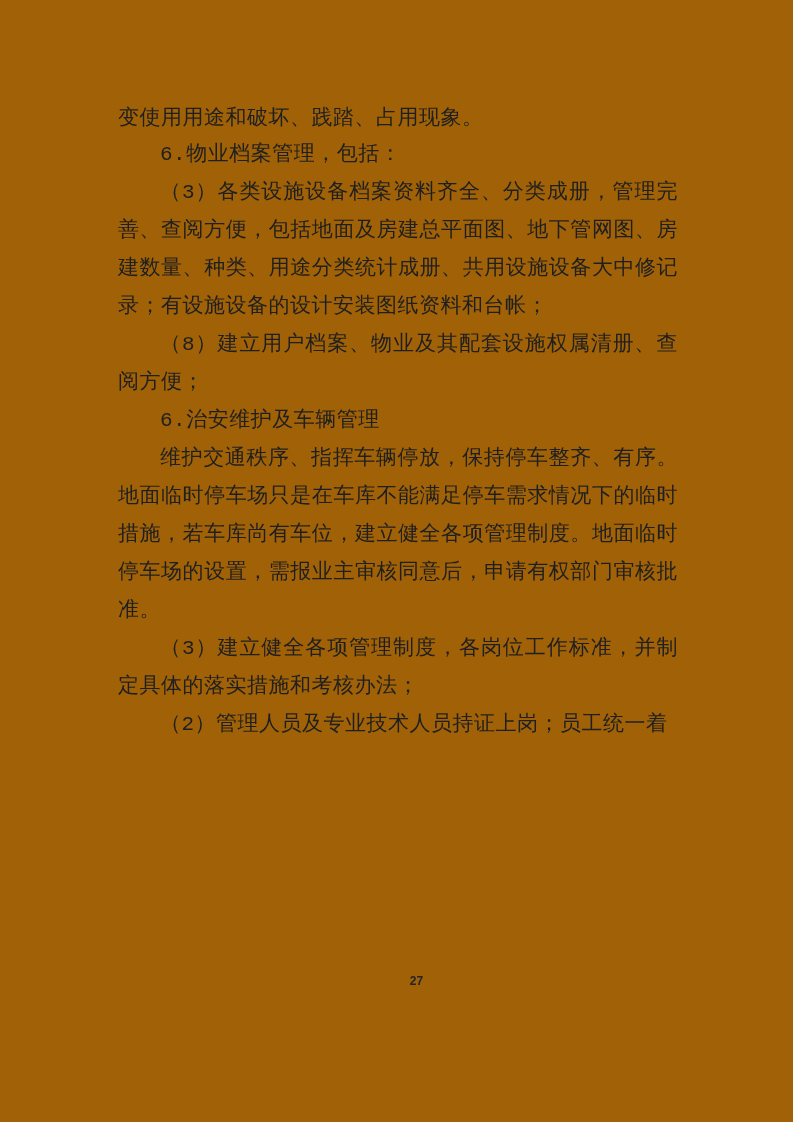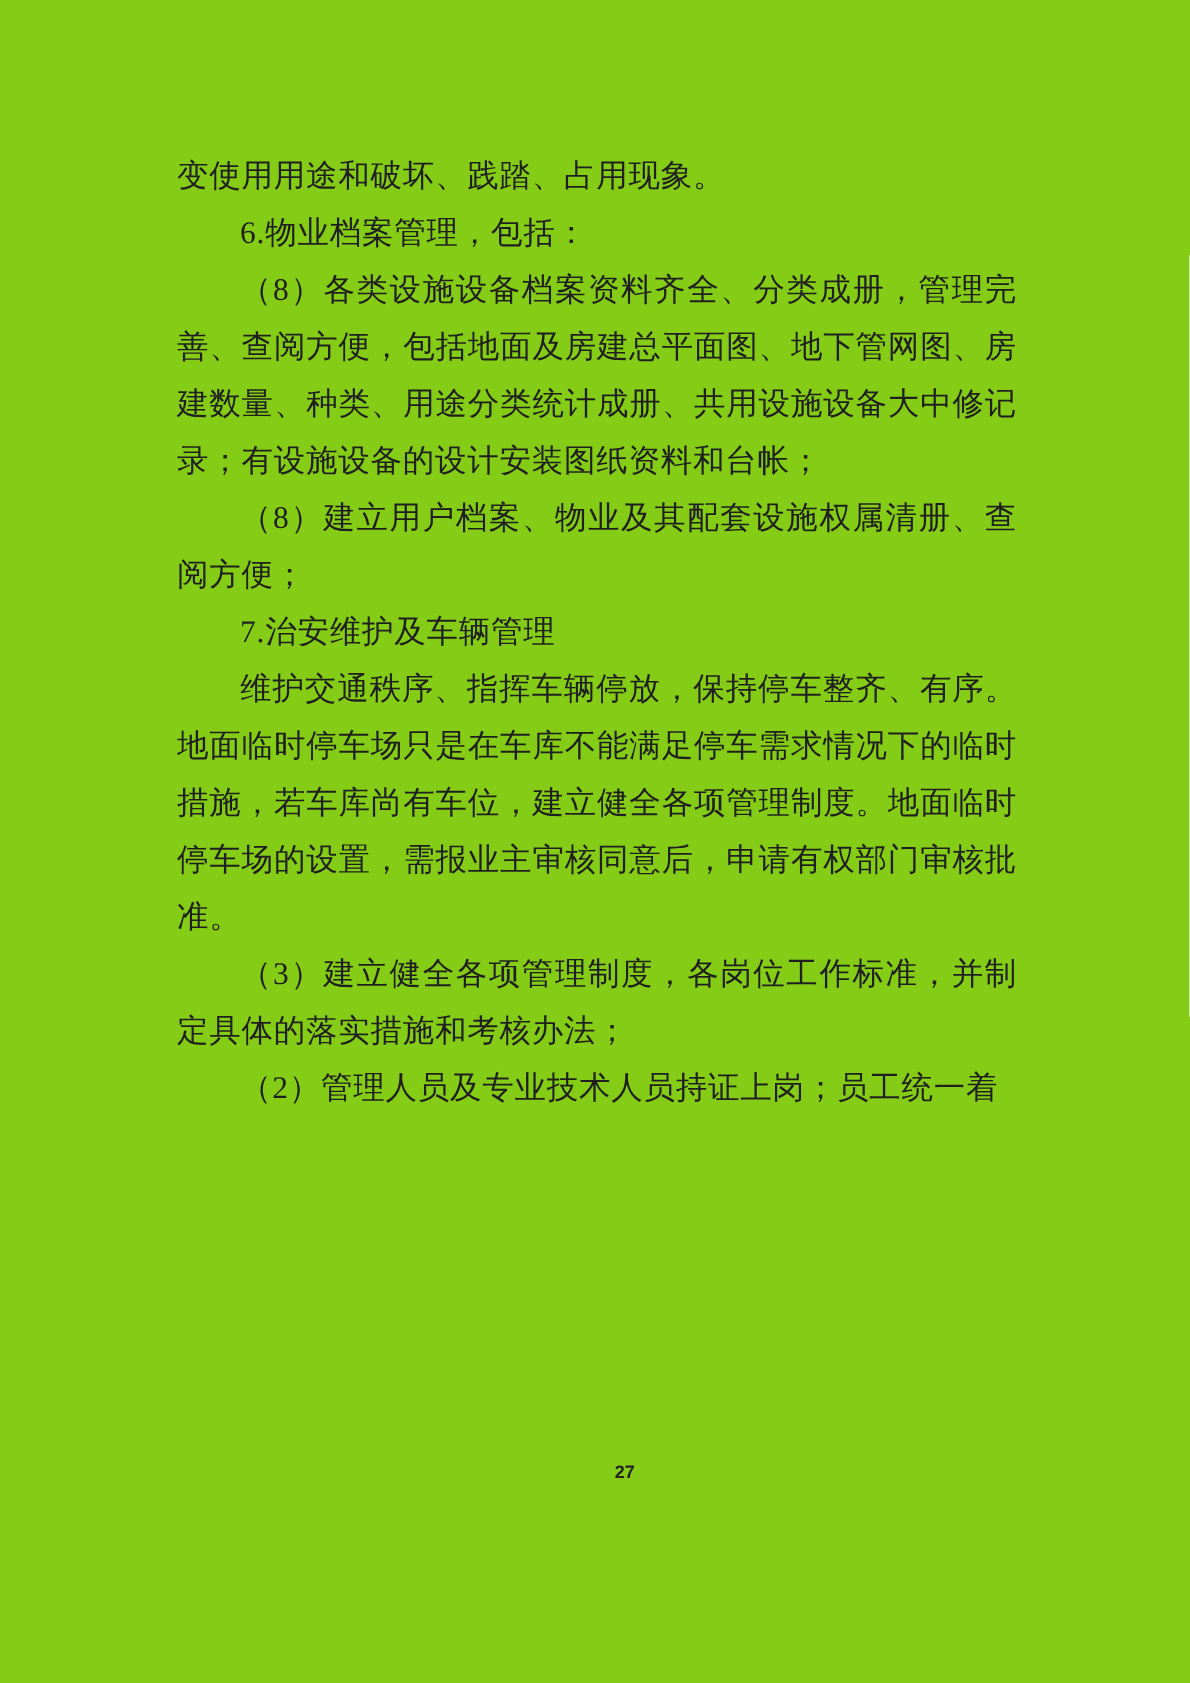--- a/index.html
+++ b/index.html
@@ -4,21 +4,21 @@
 <style>
   html, body {
     margin: 0;
     padding: 0;
     background: #ffffff;
   }
   .page {
     position: relative;
     width: 793px;
     height: 1122px;
-    background: #84cc16;
+    background: #a16207;
     overflow: hidden;
     font-family: "Liberation Serif", serif;
   }
   .content {
     position: absolute;
     left: 118px;
     top: 98px;
     width: 560px;
     color: #1f1f1f;
     font-size: 21px;
@@ -27,20 +27,21 @@
     text-align: justify;
     
     text-justify: inter-ideograph;
   }
   .content p {
     margin: 0;
     padding: 0;
   }
   .content p.indent {
     text-indent: 2em;
+    font-family: Liberation Mono, monospace;
   }
   .footer {
     position: absolute;
     top: 972px;
     left: 0;
     width: 100%;
     text-align: center;
     font-family: "Liberation Sans", sans-serif;
     font-size: 12px;
     font-weight: bold;
@@ -49,23 +50,23 @@
     padding-left: 20px;
   }
 </style>
 </head>
 <body>
 
 <div class="page">
   <div class="content">
       <p>变使用用途和破坏、践踏、占用现象。</p>
       <p class="indent">6.物业档案管理，包括：</p>
-      <p class="indent">（8）各类设施设备档案资料齐全、分类成册，管理完善、查阅方便，包括地面及房建总平面图、地下管网图、房建数量、种类、用途分类统计成册、共用设施设备大中修记录；有设施设备的设计安装图纸资料和台帐；</p>
+      <p class="indent">（3）各类设施设备档案资料齐全、分类成册，管理完善、查阅方便，包括地面及房建总平面图、地下管网图、房建数量、种类、用途分类统计成册、共用设施设备大中修记录；有设施设备的设计安装图纸资料和台帐；</p>
       <p class="indent">（8）建立用户档案、物业及其配套设施权属清册、查阅方便；</p>
-      <p class="indent">7.治安维护及车辆管理</p>
+      <p class="indent">6.治安维护及车辆管理</p>
       <p class="indent">维护交通秩序、指挥车辆停放，保持停车整齐、有序。地面临时停车场只是在车库不能满足停车需求情况下的临时措施，若车库尚有车位，建立健全各项管理制度。地面临时停车场的设置，需报业主审核同意后，申请有权部门审核批准。</p>
       <p class="indent">（3）建立健全各项管理制度，各岗位工作标准，并制定具体的落实措施和考核办法；</p>
       <p class="indent">（2）管理人员及专业技术人员持证上岗；员工统一着</p>
     </div>
   <div class="footer">
     <span>27</span>
   </div>
 </div>
 
 </body></html>

